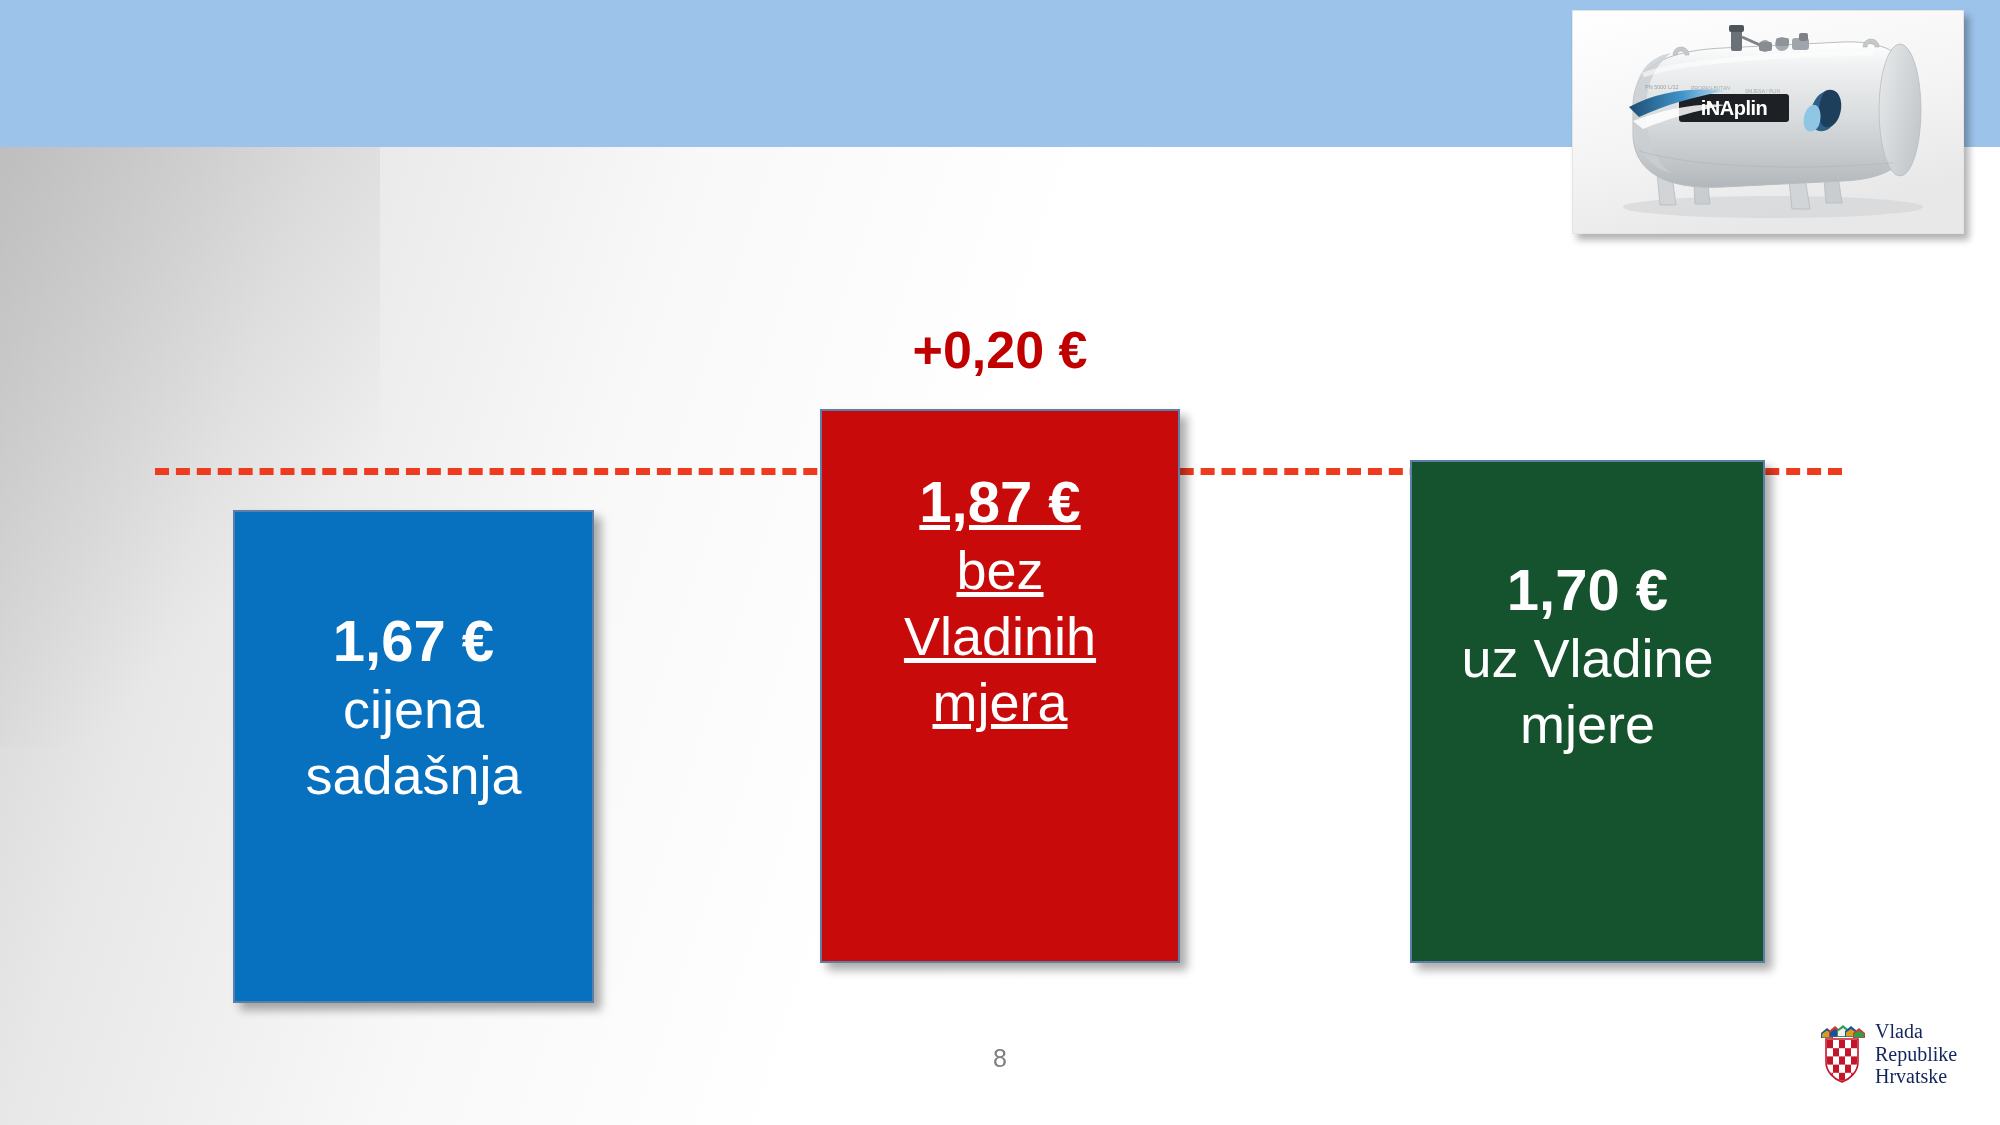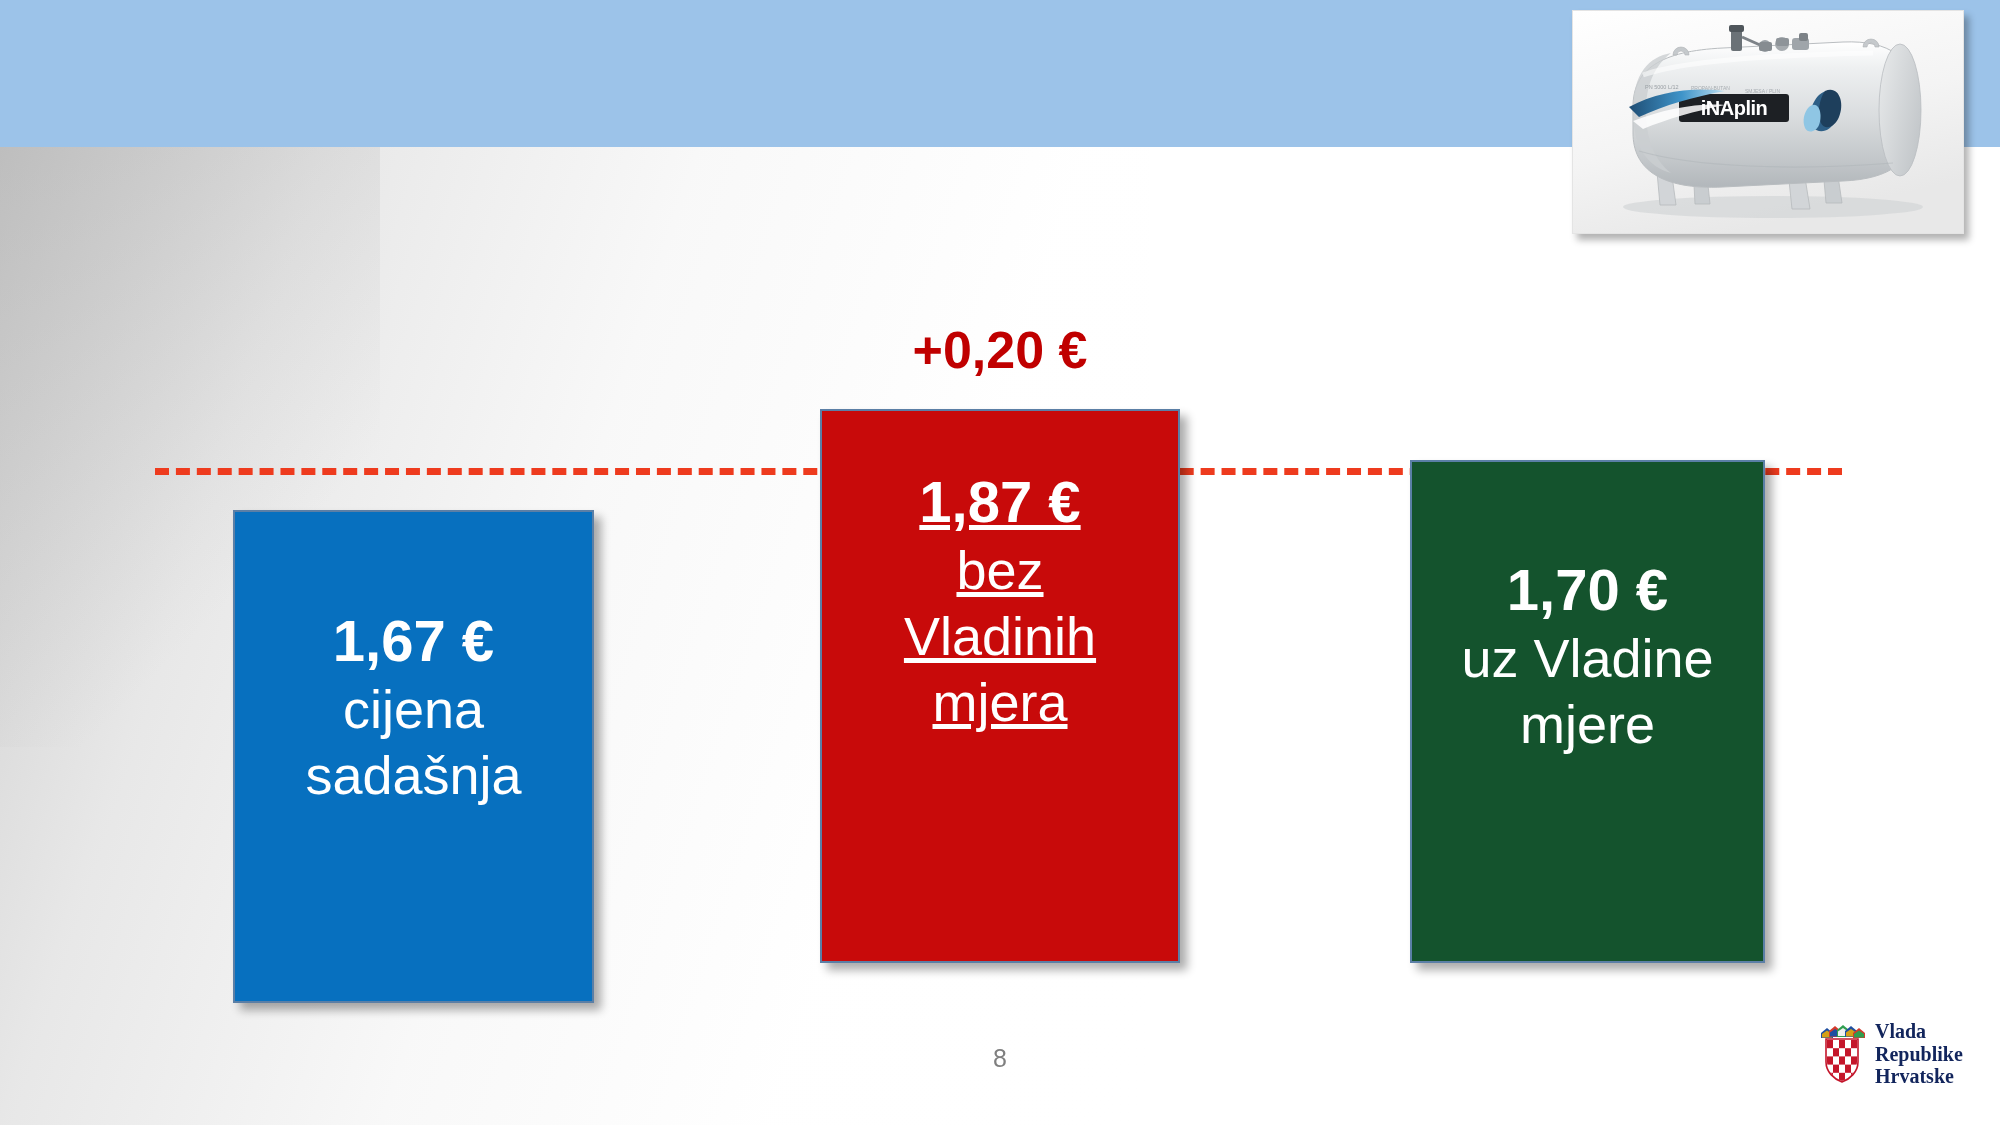--- a/index.html
+++ b/index.html
@@ -157,21 +157,21 @@
     display: flex;
     align-items: center;
     gap: 9px;
   }
   .gov-logo svg { display: block; }
   .gov-logo-text {
     font-family: "Liberation Serif", serif;
     font-size: 20px;
     line-height: 1.13;
     color: #12255C;
-    font-weight: bold;
+    font-weight: normal;
     white-space: nowrap;
   }
 </style>
 </head>
 <body>
 
 <div class="slide">
 
   <div class="bg-wash"></div>
   <div class="bg-wash-2"></div>

